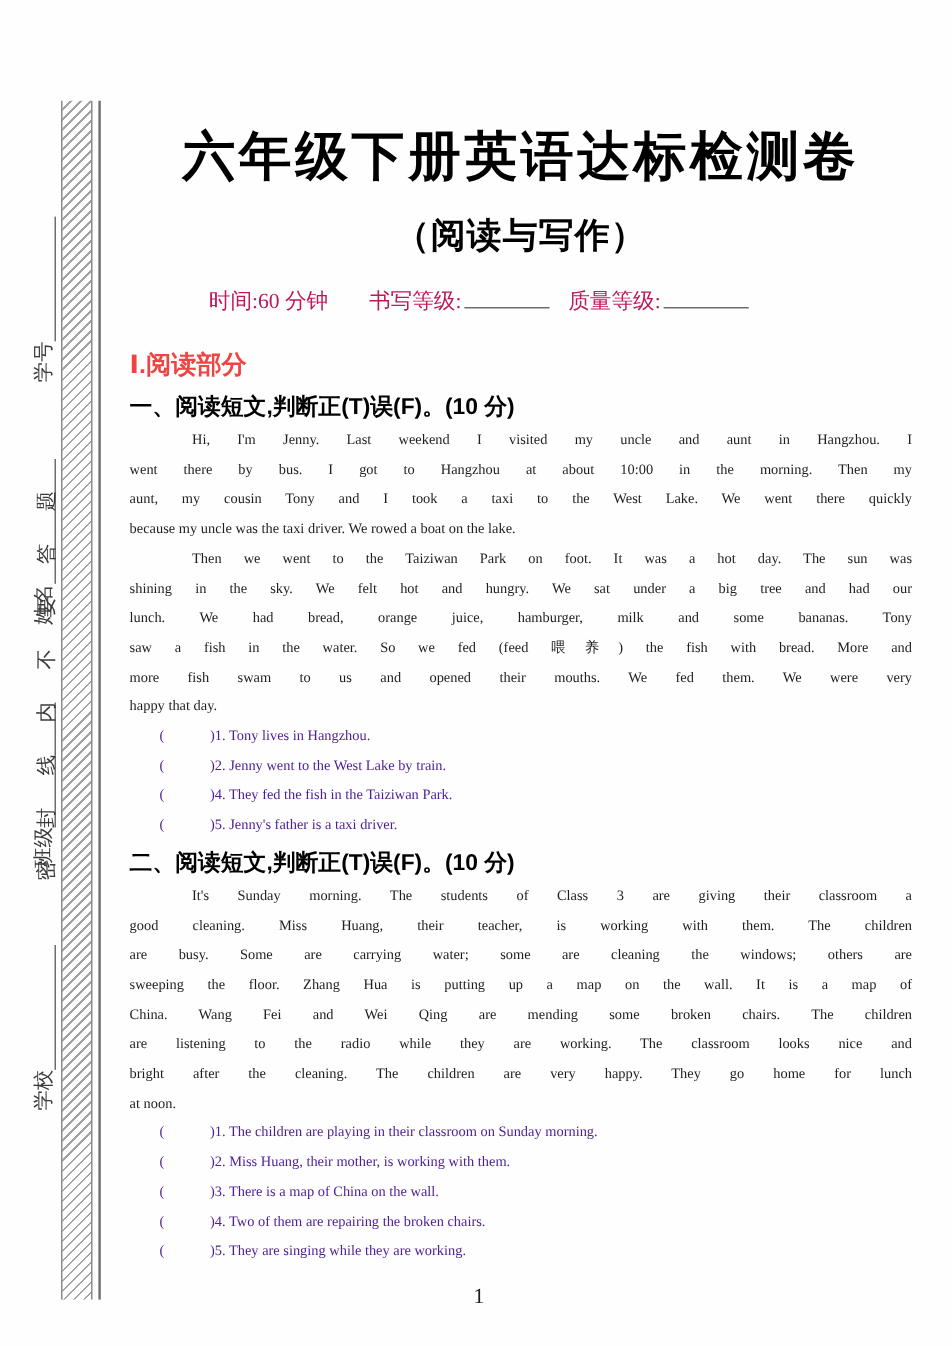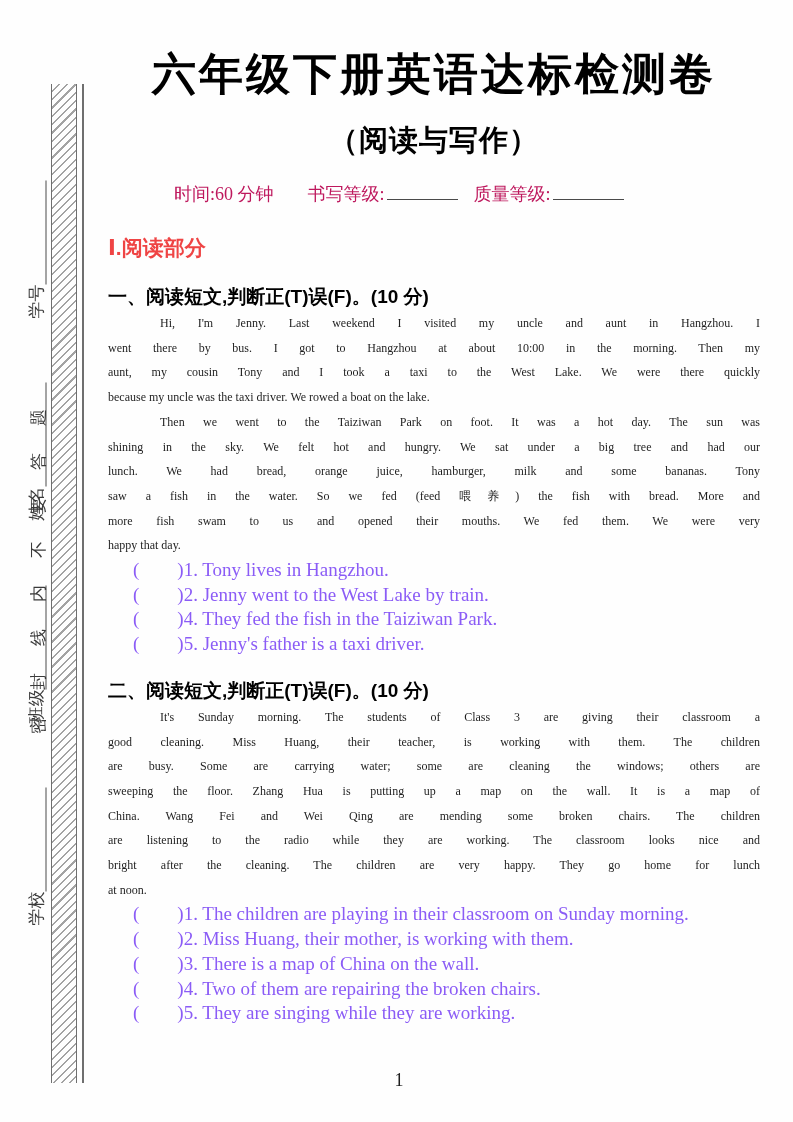--- a/index.html
+++ b/index.html
@@ -59,21 +59,21 @@
     position: absolute;
     left: 82px; top: 84px;
     width: 1.5px; height: 999px;
     background: #6f6f6f;
   }
 
   
   .content { position: absolute; left: 108px; top: 0; width: 652px; }
 
   .title {
-    margin-top: 48px;
+    margin-top: 105px;
     text-align: center;
     font-family: "Liberation Sans", "DejaVu Sans", sans-serif;
     font-weight: bold;
     font-size: 44px;
     line-height: 52px;
     letter-spacing: 3px;
     color: #000000;
   }
   .subtitle {
     margin-top: 21px;
@@ -106,40 +106,40 @@
 
   .part-heading {
     margin-top: 26px;
     font-family: "Liberation Sans", "DejaVu Sans", sans-serif;
     font-weight: bold;
     font-size: 21px;
     line-height: 30px;
     color: #ef4444;
   }
   .sec-heading {
-    margin-top: 20px;
+    margin-top: 6px;
     font-family: "Liberation Sans", "DejaVu Sans", sans-serif;
     font-weight: bold;
     font-size: 19px;
     line-height: 28px;
     color: #000000;
   }
 
   .passage { font-size: 12px; color: #1e1e1e; }
   .para { margin: 0; }
   .line {
     line-height: 24.7px;
     text-align: justify;
     text-align-last: justify;
     white-space: normal;
   }
   .line.first { text-indent: 52px; }
   .line.last { text-align-last: left; }
 
-  .questions { font-size: 19px; color: #8b5cf6; }
+  .questions { font-size: 12px; color: #4c1d95; }
   .q { line-height: 24.7px; padding-left: 25px; white-space: nowrap; }
   .q .gap { display: inline-block; width: 38px; height: 2px; }
 
   .page-num {
     position: absolute;
     top: 1070px; left: 369px; width: 60px;
     text-align: center;
     font-size: 18px;
     color: #1e1e1e;
   }
@@ -183,21 +183,21 @@
       <span class="info-item info-gap2"><span>质量等级:</span><span class="grade-blank"></span></span>
     </div>
 
     <div class="part-heading">Ⅰ.阅读部分</div>
 
     <div class="sec-heading">一、阅读短文,判断正(T)误(F)。(10 分)</div>
     <div class="passage">
         <div class="para">
           <div class="line first">Hi, I'm Jenny. Last weekend I visited my uncle and aunt in Hangzhou. I</div>
           <div class="line">went there by bus. I got to Hangzhou at about 10:00 in the morning. Then my</div>
-          <div class="line">aunt, my cousin Tony and I took a taxi to the West Lake. We were there quickly</div>
+          <div class="line">aunt, my cousin Tony and I took a taxi to the West Lake. We went there quickly</div>
           <div class="line last">because my uncle was the taxi driver. We rowed a boat on the lake.</div>
         </div>
         <div class="para">
           <div class="line first">Then we went to the Taiziwan Park on foot. It was a hot day. The sun was</div>
           <div class="line">shining in the sky. We felt hot and hungry. We sat under a big tree and had our</div>
           <div class="line">lunch. We had bread, orange juice, hamburger, milk and some bananas. Tony</div>
           <div class="line">saw a fish in the water. So we fed (feed 喂养) the fish with bread. More and</div>
           <div class="line">more fish swam to us and opened their mouths. We fed them. We were very</div>
           <div class="line last">happy that day.</div>
         </div>

